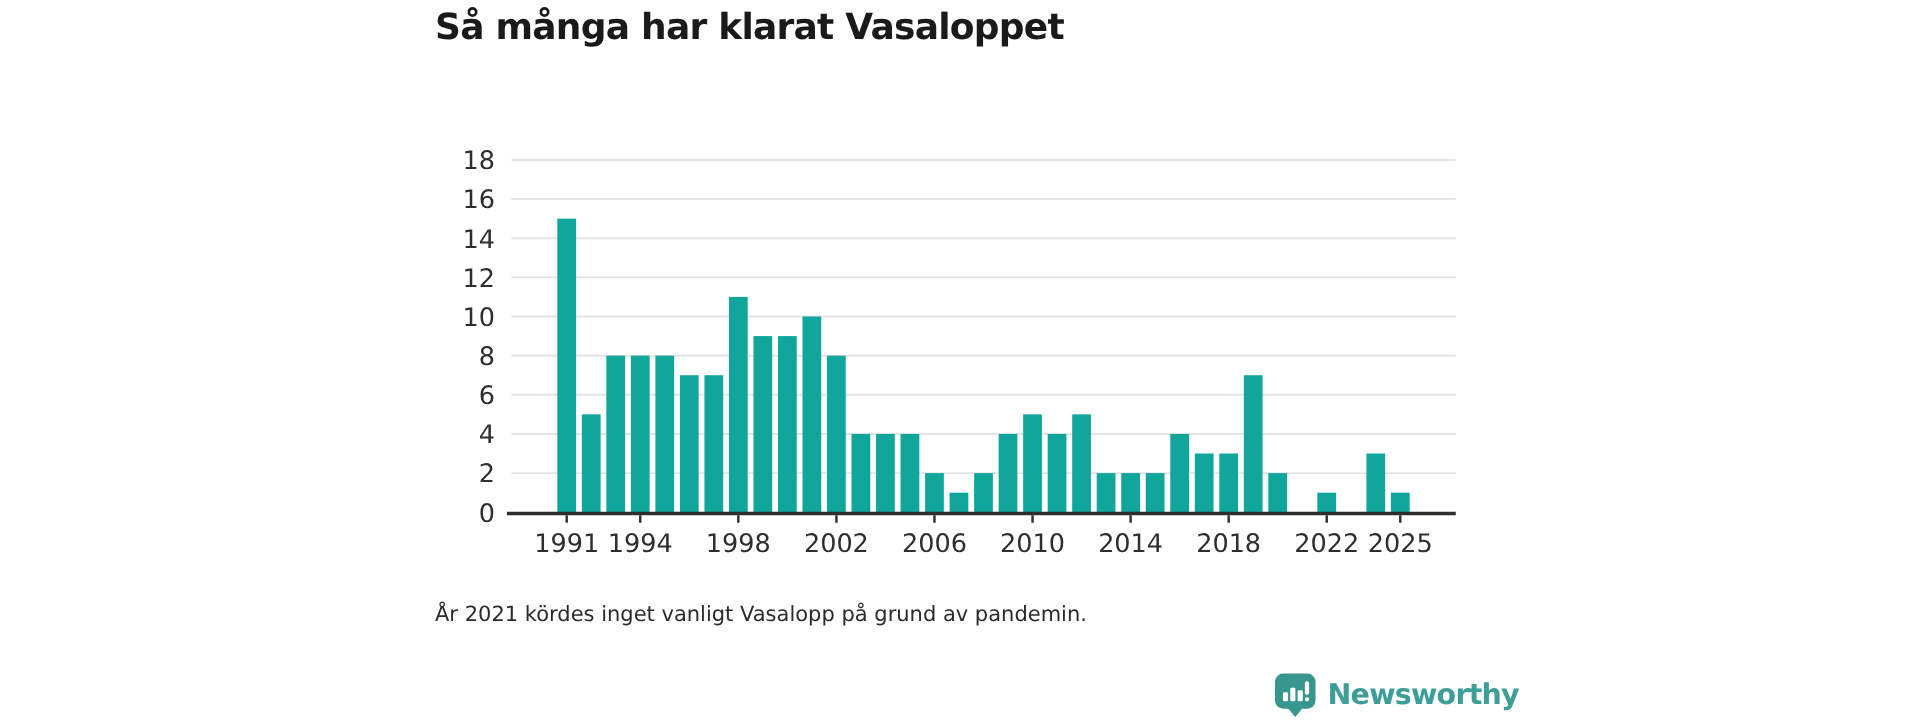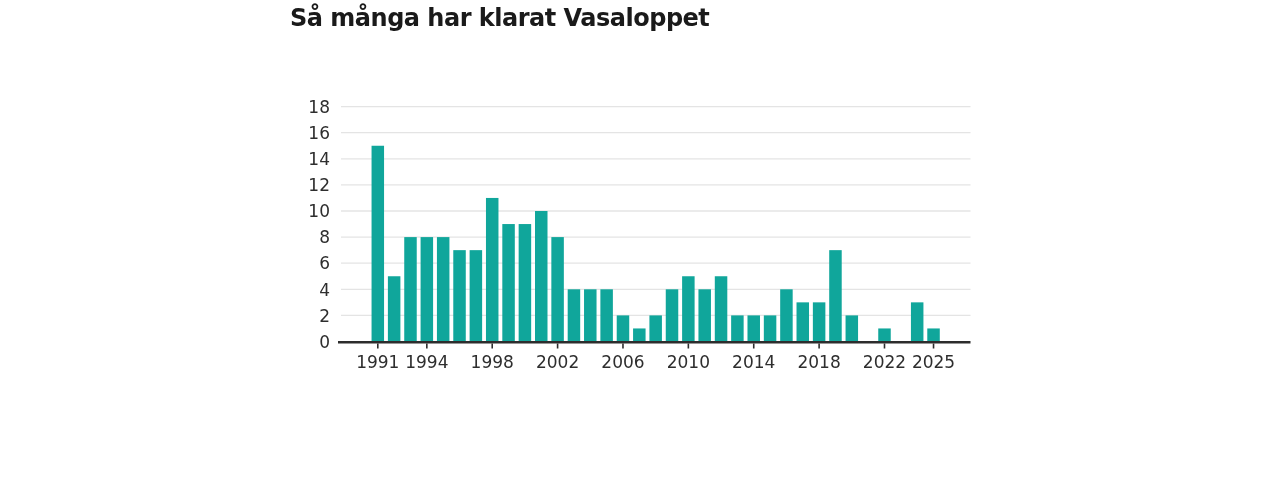--- a/index.html
+++ b/index.html
@@ -94,15 +94,28 @@
         <text x="557.595" y="368" text-anchor="middle" font-size="17" fill="#2e2e2e">2002</text>
         <text x="622.975" y="368" text-anchor="middle" font-size="17" fill="#2e2e2e">2006</text>
         <text x="688.355" y="368" text-anchor="middle" font-size="17" fill="#2e2e2e">2010</text>
         <text x="753.7349999999999" y="368" text-anchor="middle" font-size="17" fill="#2e2e2e">2014</text>
         <text x="819.115" y="368" text-anchor="middle" font-size="17" fill="#2e2e2e">2018</text>
         <text x="884.4949999999999" y="368" text-anchor="middle" font-size="17" fill="#2e2e2e">2022</text>
         <text x="933.53" y="368" text-anchor="middle" font-size="17" fill="#2e2e2e">2025</text>
       </svg>
   </div>
 
+  <p class="footnote">År 2021 kördes inget vanligt Vasalopp på grund av pandemin.</p>
 
+  <div class="logo">
+    <svg width="31" height="31" viewBox="0 0 31 31">
+      <rect x="2" y="2" width="27" height="23.5" rx="5.5" fill="#37978f"></rect>
+      <path d="M10.5 25 L20.5 25 L15.5 31 Z" fill="#37978f"></path>
+      <rect x="7.3" y="14.5" width="3.4" height="6" rx="0.8" fill="#ffffff"></rect>
+      <rect x="12.2" y="11.5" width="3.4" height="9" rx="0.8" fill="#ffffff"></rect>
+      <rect x="17.1" y="13.2" width="3.4" height="7.3" rx="0.8" fill="#ffffff"></rect>
+      <rect x="21.9" y="7.2" width="2.8" height="9" rx="1.2" fill="#ffffff"></rect>
+      <rect x="21.9" y="17.8" width="2.8" height="2.7" rx="1.2" fill="#ffffff"></rect>
+    </svg>
+    <span class="logo-text">Newsworthy</span>
+  </div>
 
 </div>
 
 </body></html>

